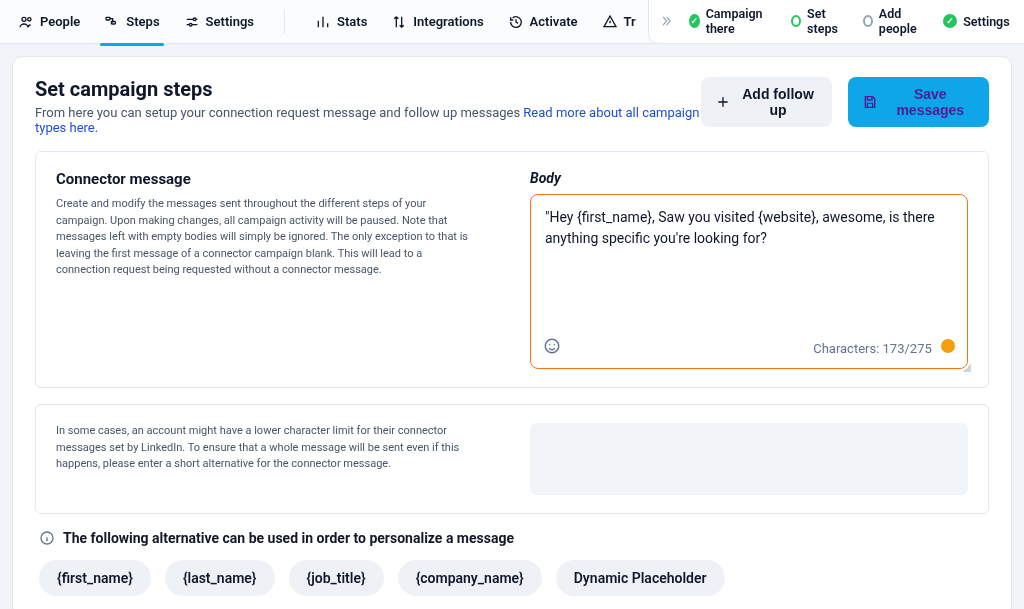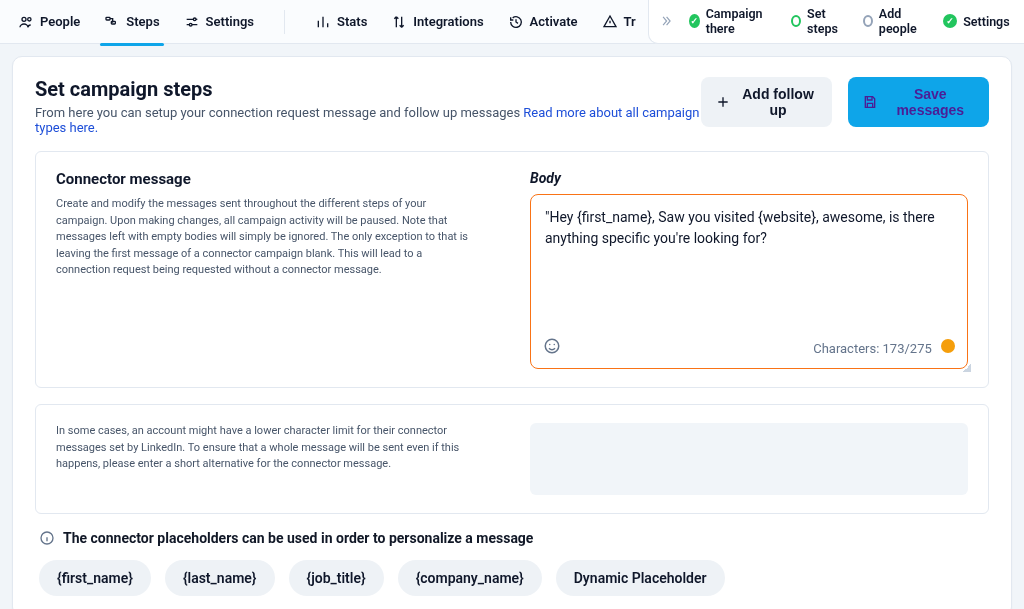--- a/index.html
+++ b/index.html
@@ -387,21 +387,21 @@
   </div>
 
   <div class="placeholders">
     <div class="ph-head">
       <span class="icon ic">
         <svg viewBox="0 0 24 24" width="16" height="16" fill="none" stroke="currentColor" stroke-width="2">
             <circle cx="12" cy="12" r="9"></circle>
             <path d="M12 8h.01M11 12h1v4h1"></path>
           </svg>
       </span>
-      <span>The connector placeholders can be used in order to personalize a message</span>
+      <span>The following alternative can be used in order to personalize a message</span>
     </div>
     <div class="chips">
       <span class="chip">{first_name}</span>
       <span class="chip">{last_name}</span>
       <span class="chip">{job_title}</span>
       <span class="chip">{company_name}</span>
       <span class="chip">Dynamic Placeholder</span>
     </div>
   </div>
 

